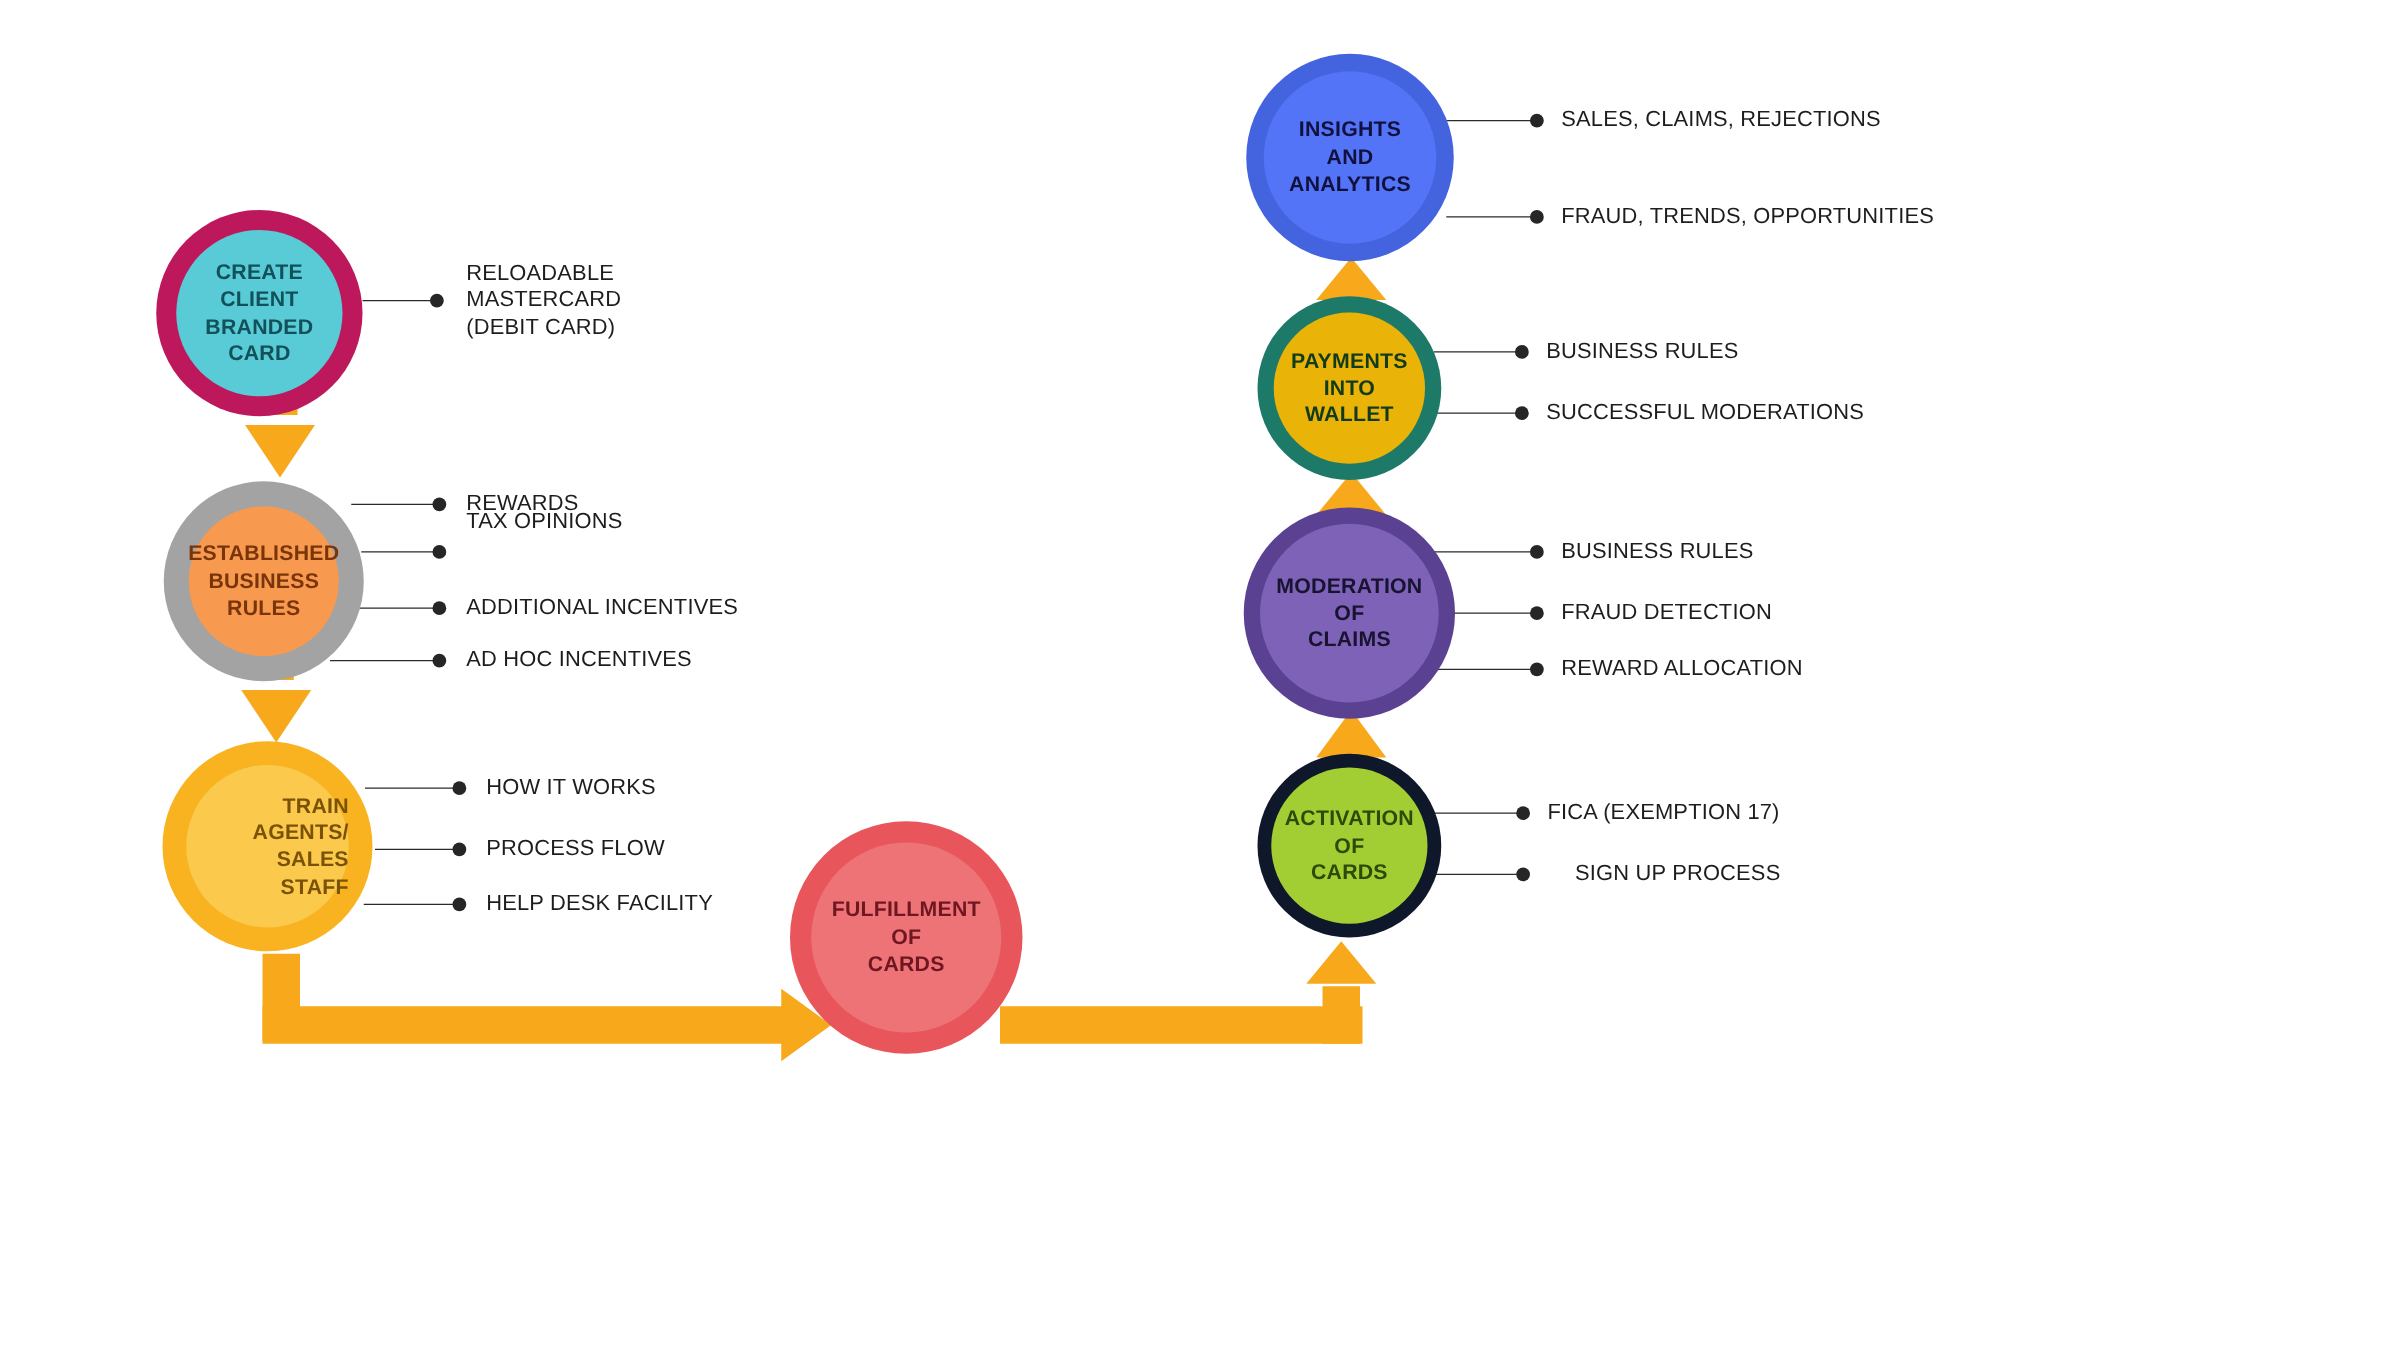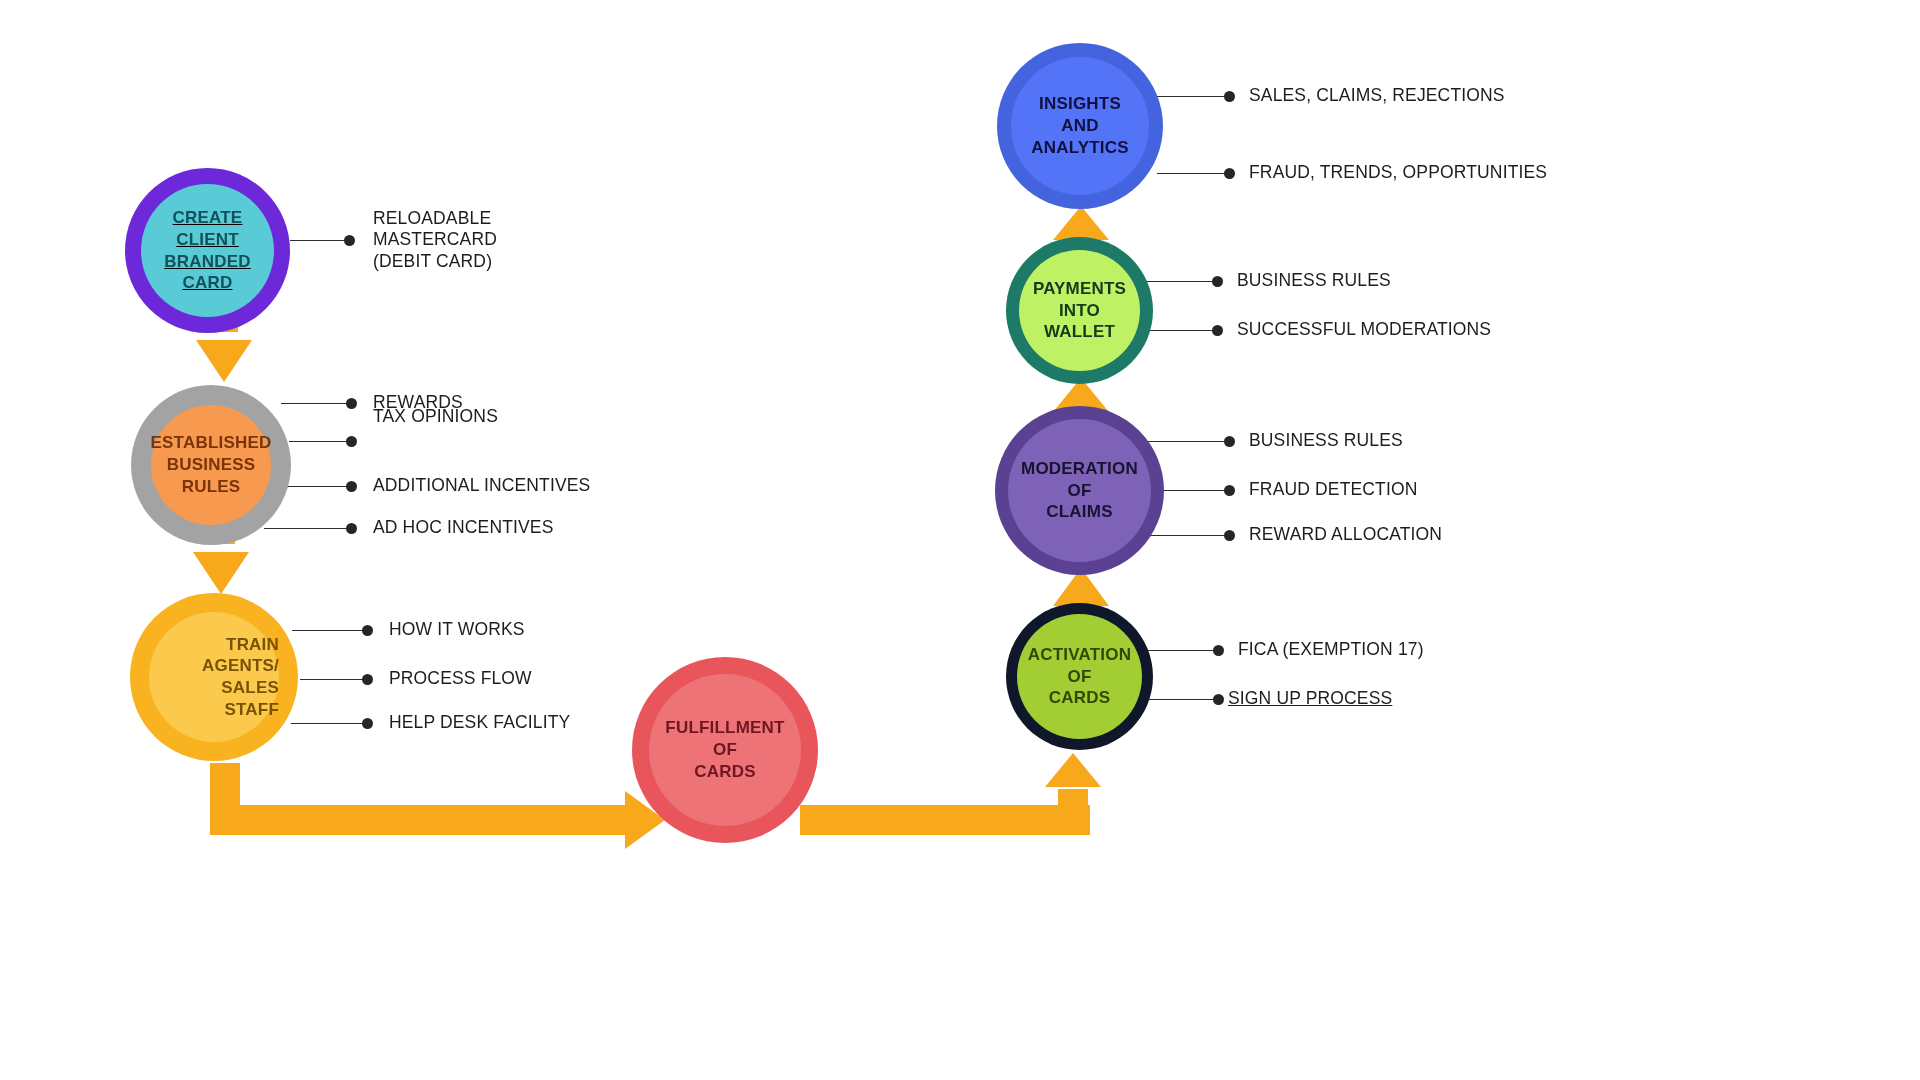--- a/index.html
+++ b/index.html
@@ -116,21 +116,21 @@
   </svg>
 
   <svg class="arrow-svg" style="left:1045px; top:372px; width:80px; height:44px;">
     <polygon points="8,40 36,6 64,40" fill="#F7A81B"></polygon>
   </svg>
 
   <svg class="arrow-svg" style="left:1045px; top:200px; width:80px; height:44px;">
     <polygon points="8,40 36,6 64,40" fill="#F7A81B"></polygon>
   </svg>
 
-  <div class="node" style="left:125px; top:168px; width:165px; height:165px; background:#6d28d9; padding:16px;text-decoration:underline;">
+  <div class="node" style="left:125px; top:168px; width:165px; height:165px; background:#be185d; padding:16px;">
     <div class="node-inner" style="background:#58CBD6;">
       <div class="node-label" style="color:#12505A; font-size:17px;">CREATE
 CLIENT
 BRANDED
 CARD</div>
     </div>
   </div>
 
   <div class="node" style="left:131px; top:385px; width:160px; height:160px; background:#a3a3a3; padding:20px;">
     <div class="node-inner" style="background:#F79A4F;">
@@ -166,21 +166,21 @@
 
   <div class="node" style="left:995px; top:406px; width:169px; height:169px; background:#5B4191; padding:13px;">
     <div class="node-inner" style="background:#7D62B7;">
       <div class="node-label" style="color:#181330; font-size:17px;">MODERATION
 OF
 CLAIMS</div>
     </div>
   </div>
 
   <div class="node" style="left:1006px; top:237px; width:147px; height:147px; background:#1E7A68; padding:13px;">
-    <div class="node-inner" style="background:#bef264;">
+    <div class="node-inner" style="background:#eab308;">
       <div class="node-label" style="color:#123A1D; font-size:17px;">PAYMENTS
 INTO
 WALLET</div>
     </div>
   </div>
 
   <div class="node" style="left:997px; top:43px; width:166px; height:166px; background:#4464DF; padding:14px;align-items:flex-end;">
     <div class="node-inner" style="background:#5474F7;">
       <div class="node-label" style="color:#111140; font-size:17px;">INSIGHTS
 AND
@@ -221,21 +221,21 @@
   <div class="leader" style="left:291px; top:723px; width:76px;"></div>
   <div class="leader-dot" style="left:362px; top:718px;"></div>
   <div class="leader-text" style="left:389px; top:712px;">HELP DESK FACILITY</div>
 
   <div class="leader" style="left:1146px; top:650px; width:72px;"></div>
   <div class="leader-dot" style="left:1213px; top:645px;"></div>
   <div class="leader-text" style="left:1238px; top:639px;">FICA (EXEMPTION 17)</div>
 
   <div class="leader" style="left:1139px; top:699px; width:79px;"></div>
   <div class="leader-dot" style="left:1213px; top:694px;"></div>
-  <div class="leader-text" style="left:1228px; top:688px;text-decoration:underline;">SIGN UP PROCESS</div>
+  <div class="leader-text" style="left:1260px; top:688px;">SIGN UP PROCESS</div>
 
   <div class="leader" style="left:1145px; top:441px; width:84px;"></div>
   <div class="leader-dot" style="left:1224px; top:436px;"></div>
   <div class="leader-text" style="left:1249px; top:430px;">BUSINESS RULES</div>
 
   <div class="leader" style="left:1157px; top:490px; width:72px;"></div>
   <div class="leader-dot" style="left:1224px; top:485px;"></div>
   <div class="leader-text" style="left:1249px; top:479px;">FRAUD DETECTION</div>
 
   <div class="leader" style="left:1148px; top:535px; width:81px;"></div>

